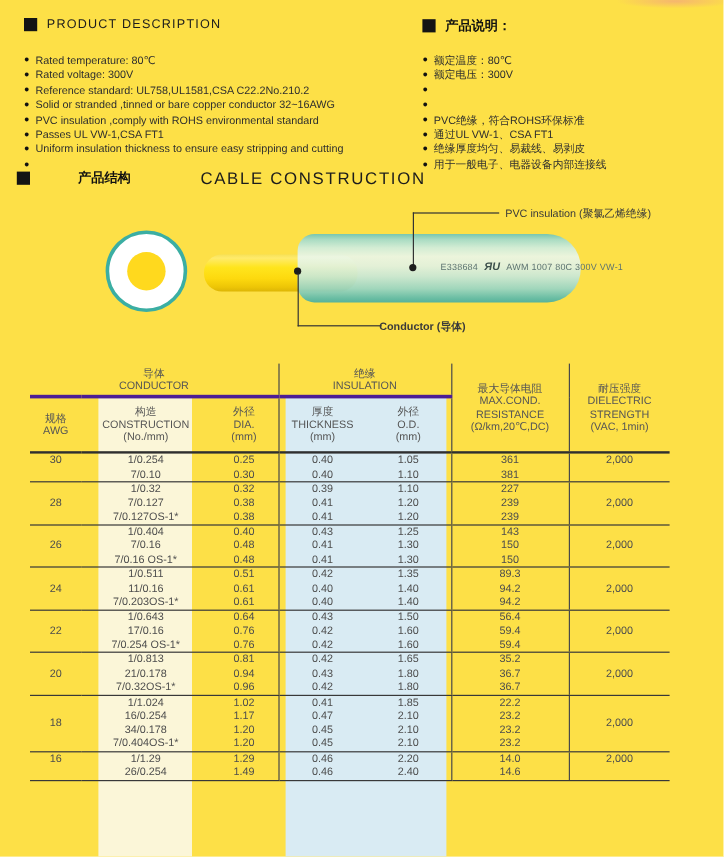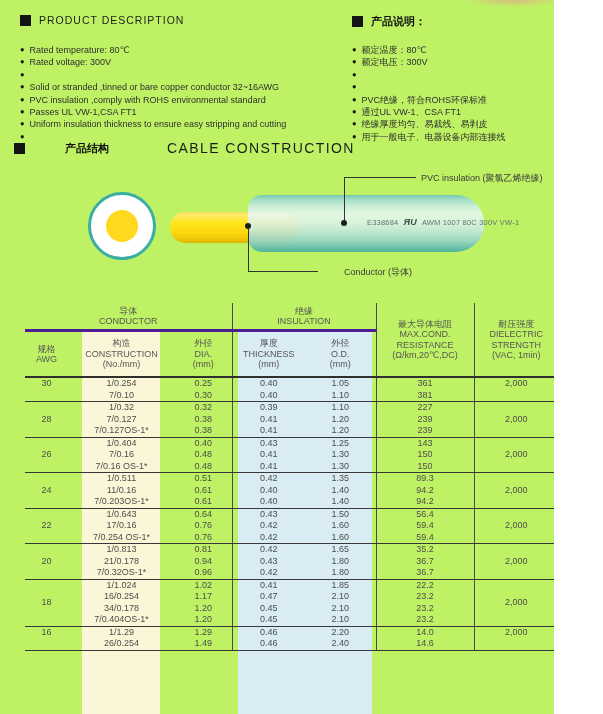--- a/index.html
+++ b/index.html
@@ -1,16 +1,16 @@
 <!DOCTYPE html>
 <html><head>
 <meta charset="utf-8">
 <style>
   html,body{margin:0;padding:0;background:#fff;}
-  #page{position:relative;width:554px;height:714px;background:#bef264;overflow:hidden;
+  #page{position:relative;width:603px;height:714px;background:#fde047;overflow:hidden;
         font-family:"Liberation Sans","DejaVu Sans",sans-serif;color:#2b2b2b;}
 
   
   .sec-hdr{position:absolute;display:flex;align-items:center;}
   .sq{width:11px;height:11px;background:#141414;flex:0 0 auto;}
   .hdr-en{margin-left:8px;font-size:10.5px;letter-spacing:1px;color:#1c1c1c;}
   .hdr-zh{margin-left:8px;font-size:11px;font-weight:bold;color:#111;}
   .hdr-en2{margin-left:26px;font-size:14px;letter-spacing:1.4px;color:#1c1c1c;}
 
   
@@ -89,20 +89,21 @@
       <li>
         <span class="dot">●</span>
         <span>Rated temperature: 80℃</span>
       </li>
       <li>
         <span class="dot">●</span>
         <span>Rated voltage: 300V</span>
       </li>
       <li>
         <span class="dot">●</span>
+        <span>Reference standard: UL758,UL1581,CSA C22.2No.210.2</span>
       </li>
       <li>
         <span class="dot">●</span>
         <span>Solid or stranded ,tinned or bare copper conductor 32~16AWG</span>
       </li>
       <li>
         <span class="dot">●</span>
         <span>PVC insulation ,comply with ROHS environmental standard</span>
       </li>
       <li>
@@ -169,21 +170,21 @@
   </div>
 
   <div class="leader-h" style="left:344px;top:177px;width:72px;height:1px;"></div>
   <div class="leader-v" style="left:344px;top:177px;width:1px;height:45px;"></div>
   <div class="ldot" style="left:341px;top:220px;"></div>
   <div class="dlabel" style="left:421px;top:172px;">PVC insulation (聚氯乙烯绝缘)</div>
 
   <div class="ldot" style="left:245px;top:223px;"></div>
   <div class="leader-v" style="left:248px;top:228px;width:1px;height:44px;"></div>
   <div class="leader-h" style="left:248px;top:271px;width:70px;height:1px;"></div>
-  <div class="dlabel" style="left:344px;top:266px;">Conductor (导体)</div>
+  <div class="dlabel" style="left:316px;top:266px;font-weight:bold;">Conductor (导体)</div>
 
   <div class="band band-y"></div>
   <div class="band band-b"></div>
 
   <table class="spec">
     <colgroup>
       <col class="c1">
         <col class="c2">
         <col class="c3">
         <col class="c4">

